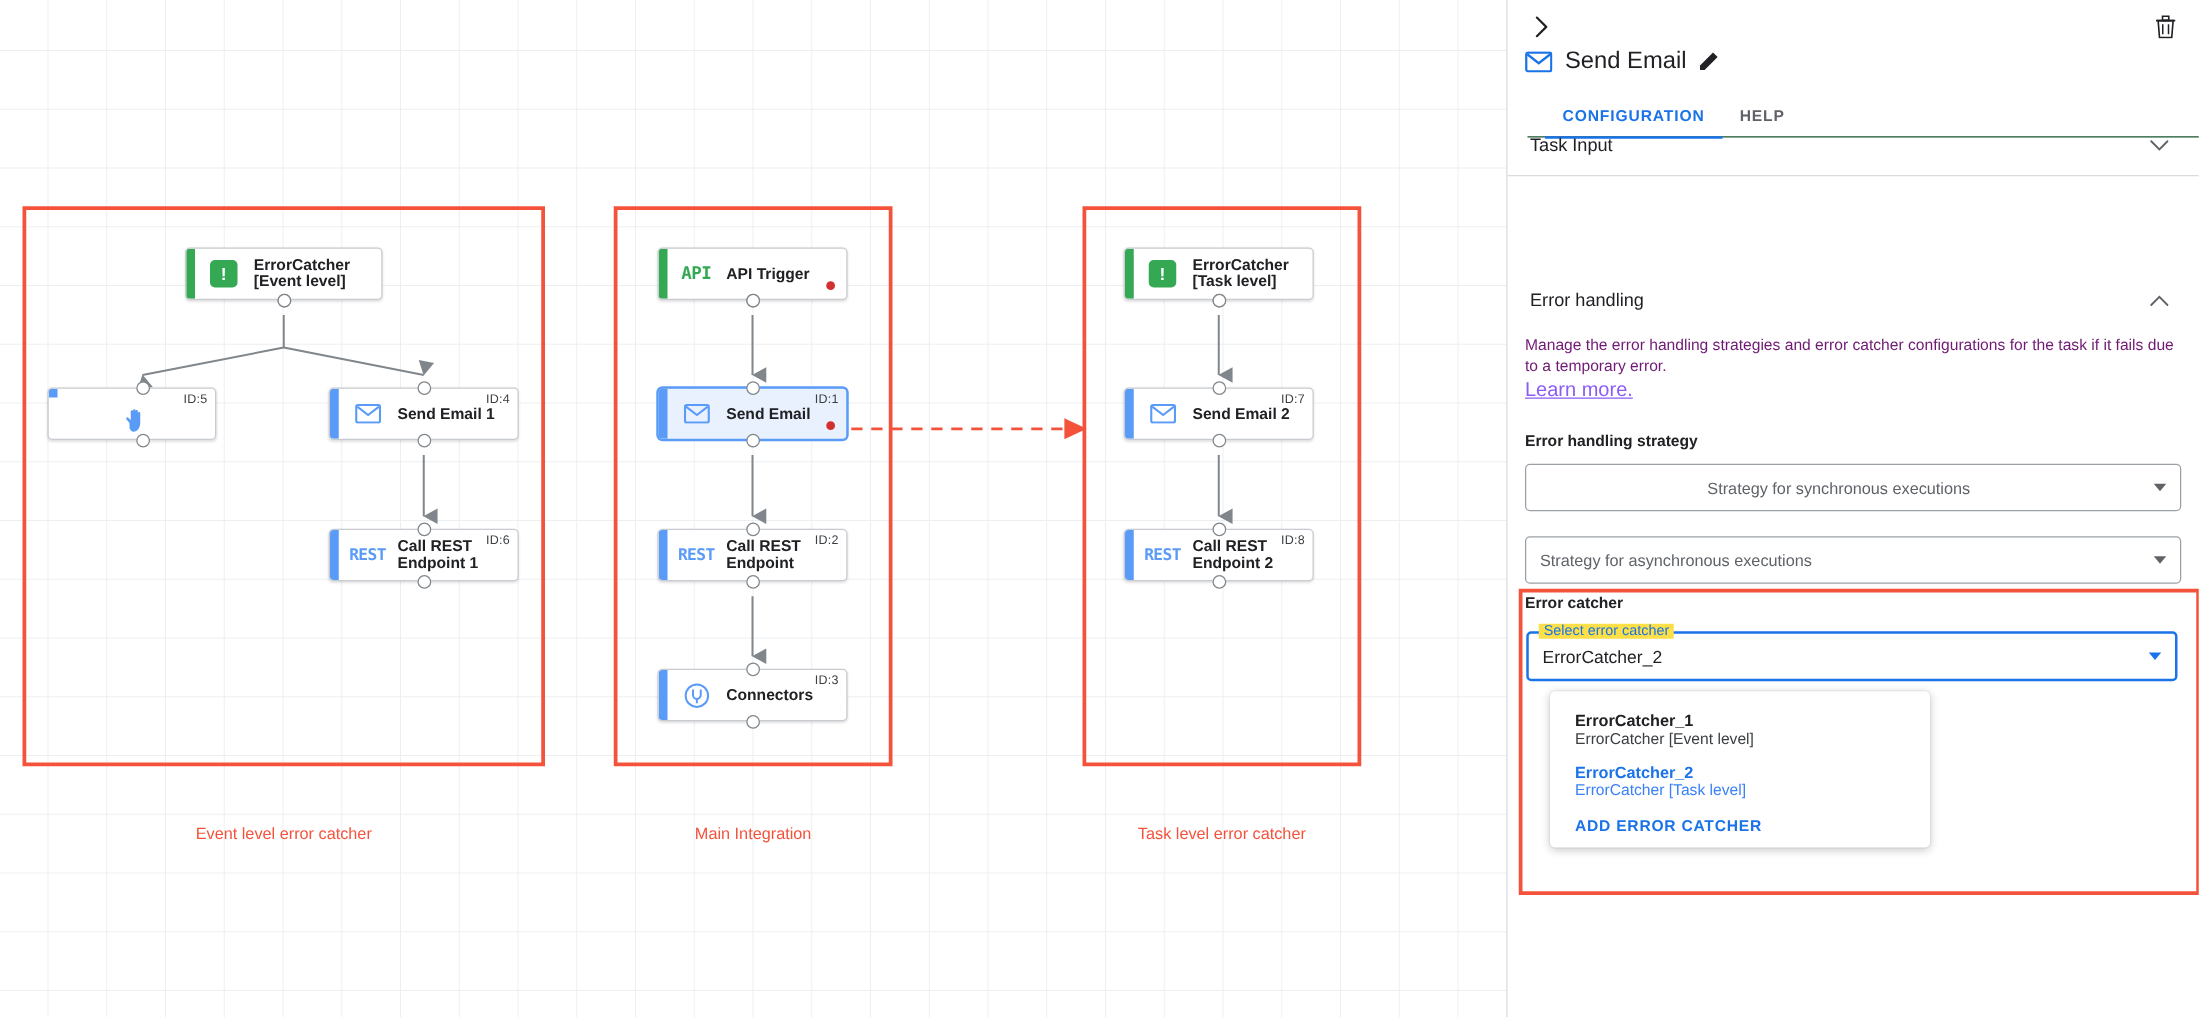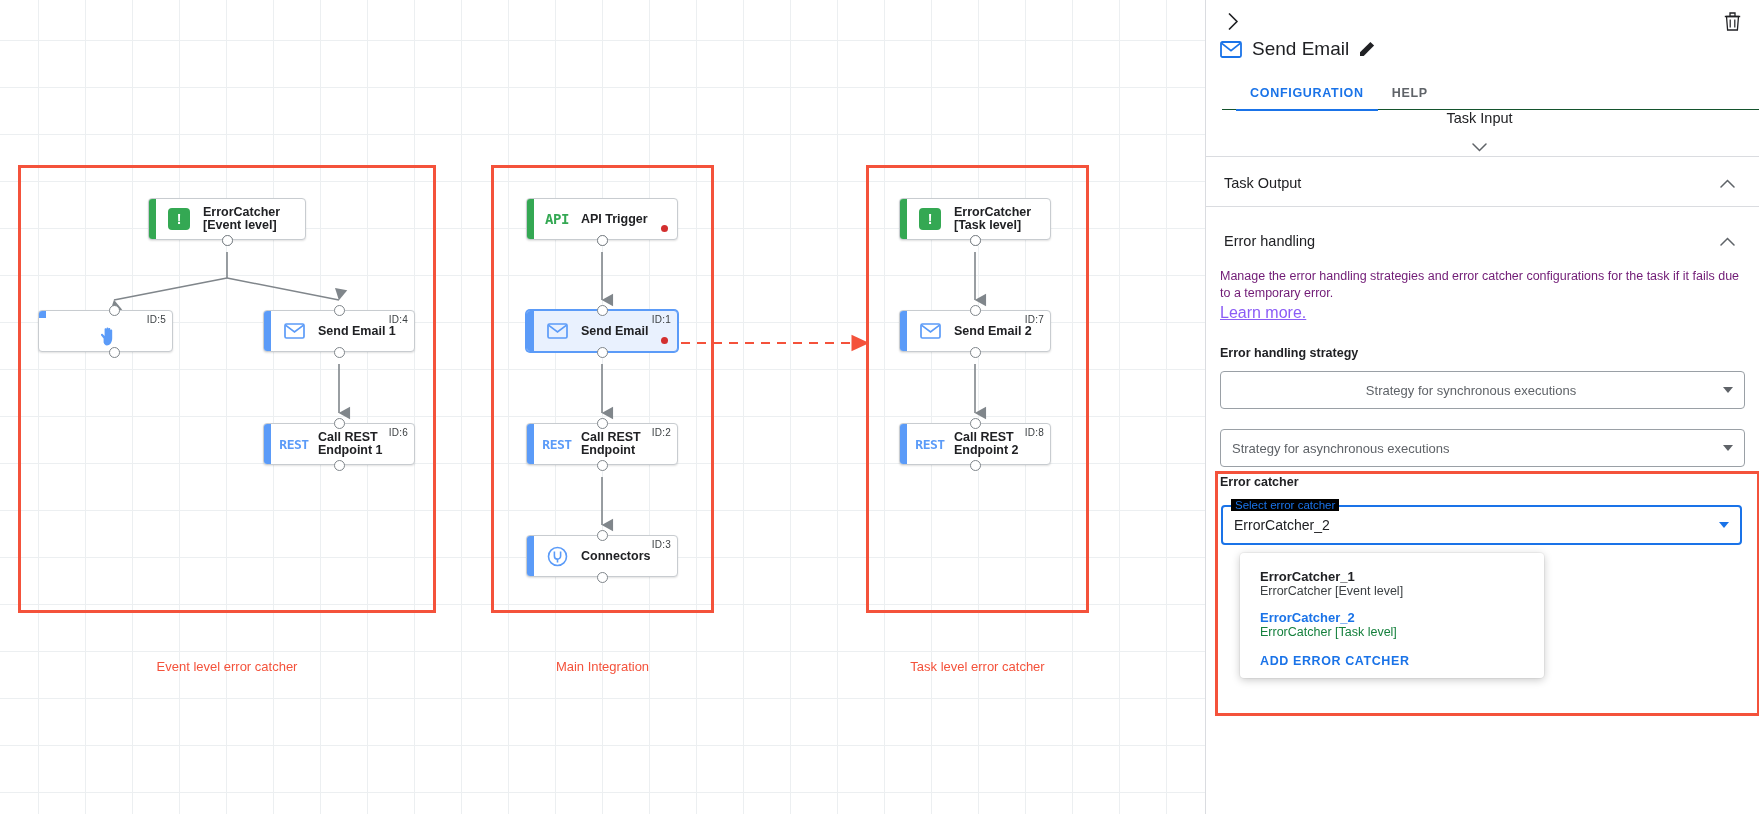--- a/index.html
+++ b/index.html
@@ -154,41 +154,41 @@
     border-top:6px solid #5f6368;
   }
 
   
   .select-focus {
     position:relative; height:40px; border:2px solid #1a73e8; border-radius:4px;
     display:flex; align-items:center; padding:0 34px 0 11px;
     font-size:14px; color:#202124; background:#fff; cursor:pointer;
   }
   .select-focus .legend {
-    position:absolute; left:8px; top:-8px; background:#000000; padding:0 4px;
+    position:absolute; left:8px; top:-8px; background:#fde047; padding:0 4px;
     font-size:11.5px; color:#1a73e8;
   }
   .select-focus .arrow {
     position:absolute; right:11px; top:50%; transform:translateY(-50%);
     width:0;height:0;border-left:5px solid transparent;border-right:5px solid transparent;
     border-top:6px solid #1a73e8;
   }
 
   
   .dropdown {
     position:absolute; background:#fff; border-radius:4px;
     box-shadow:0 2px 8px rgba(0,0,0,.22), 0 0 0 1px rgba(0,0,0,.04);
     padding:10px 0 8px 0;
   }
   .dd-item { padding:6px 20px; cursor:pointer; }
   .dd-item .t1 { font-size:13px; color:#202124; }
   .dd-item .t1.b { font-weight:700; }
   .dd-item .t2 { font-size:12.5px; color:#3c4043; }
   .dd-item.sel .t1 { color:#1a73e8; font-weight:700; }
-  .dd-item.sel .t2 { color:#15803d; }
+  .dd-item.sel .t2 { color:#3b82f6; }
   .dd-action {
     padding:9px 20px 2px 20px; font-size:12.5px; letter-spacing:.6px;
     color:#1a73e8; font-weight:600; cursor:pointer;
   }
 
   .hl-box {
     position:absolute; border:3px solid #f4523b; pointer-events:none;
   }
 </style>
 </head>
@@ -400,37 +400,29 @@
         </svg>
       </span>
     </div>
   </div>
 
   <div id="tabs">
     <div class="tab active">CONFIGURATION</div>
     <div class="tab">HELP</div>
   </div>
 
-  <div class="acc" style="top:110px;height:47px;flex-direction:column;">
+  <div class="acc" style="top:94px;height:47px;">
     <span class="acc-title">Task Input</span>
     <span>
       <svg width="15" height="9" viewBox="0 0 15 9">
         <path d="M1,1 L7.5,7.5 L14,1" stroke="#5f6368" stroke-width="1.5" fill="none" stroke-linecap="round"></path>
       </svg>
     </span>
   </div>
 
-  <div class="acc" style="top:160px;height:47px;">
-    <span class="acc-title">Task Output</span>
-    <span>
-      <svg width="15" height="9" viewBox="0 0 15 9">
-        <path d="M1,8 L7.5,1.5 L14,8" stroke="#5f6368" stroke-width="1.5" fill="none" stroke-linecap="round"></path>
-      </svg>
-    </span>
-  </div>
 
   <div class="acc" style="top:218px;height:46px;border-bottom:none;">
     <span class="acc-title">Error handling</span>
     <span>
       <svg width="15" height="9" viewBox="0 0 15 9">
         <path d="M1,8 L7.5,1.5 L14,8" stroke="#5f6368" stroke-width="1.5" fill="none" stroke-linecap="round"></path>
       </svg>
     </span>
   </div>
 

